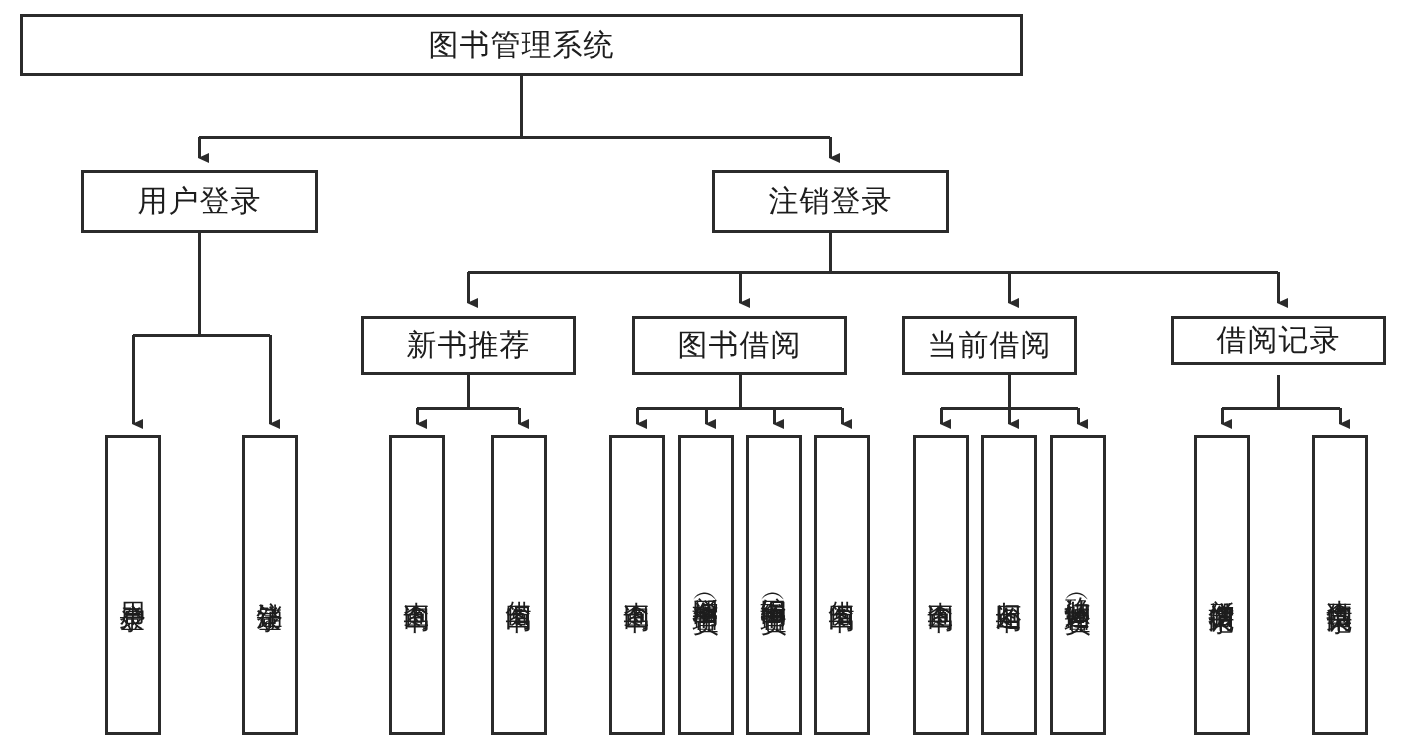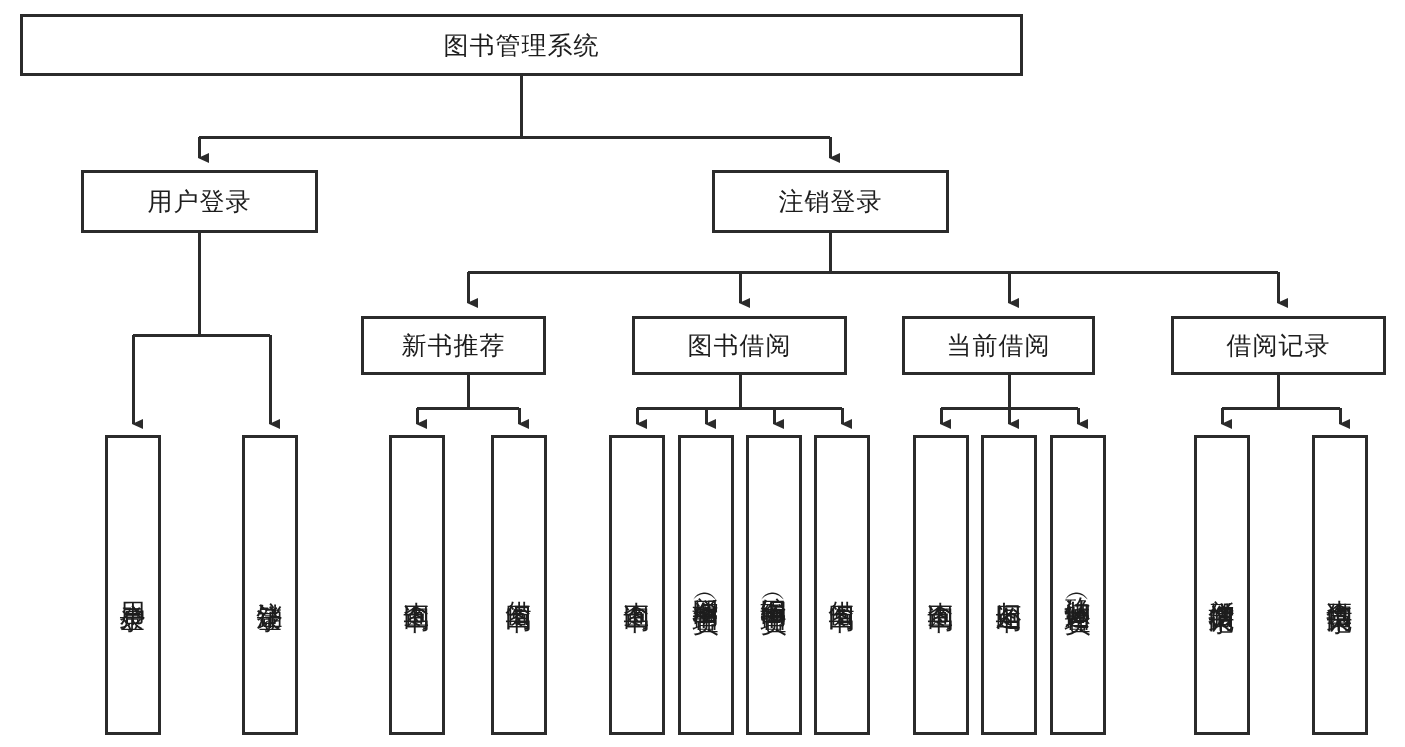--- a/index.html
+++ b/index.html
@@ -25,21 +25,21 @@
     position:absolute;
     box-sizing:border-box;
     background:#ffffff;
     border:3px solid #2b2b2b;
     display:flex;
     align-items:center;
     justify-content:center;
     z-index:2;
   }
   .node .cap{
-    font-size:25px;
+    font-size:30px;
     line-height:1.15;
     letter-spacing:1px;
     color:#1d1d1d;
     white-space:nowrap;
     text-align:center;
   }
   
   .node.vert{
     align-items:center;
     justify-content:center;
@@ -125,30 +125,30 @@
     <span class="cap">图书管理系统</span>
   </div>
 
   <div class="node" style="left:81px;top:170px;width:237px;height:63px;">
     <span class="cap">用户登录</span>
   </div>
   <div class="node" style="left:712px;top:170px;width:237px;height:63px;">
     <span class="cap">注销登录</span>
   </div>
 
-  <div class="node" style="left:361px;top:316px;width:185px;height:59px;">
+  <div class="node" style="left:361px;top:316px;width:215px;height:59px;">
     <span class="cap">新书推荐</span>
   </div>
   <div class="node" style="left:632px;top:316px;width:215px;height:59px;">
     <span class="cap">图书借阅</span>
   </div>
-  <div class="node" style="left:902px;top:316px;width:193px;height:59px;">
+  <div class="node" style="left:902px;top:316px;width:175px;height:59px;">
     <span class="cap">当前借阅</span>
   </div>
-  <div class="node" style="left:1171px;top:316px;width:215px;height:59px;">
+  <div class="node" style="left:1171px;top:316px;width:215px;height:49px;">
     <span class="cap">借阅记录</span>
   </div>
 
   <div class="node vert" style="left:105px;top:435px;width:56px;height:300px;">
     <span class="cap">用户登录</span>
   </div>
   <div class="node vert" style="left:242px;top:435px;width:56px;height:300px;">
     <span class="cap">注销登录</span>
   </div>
 

